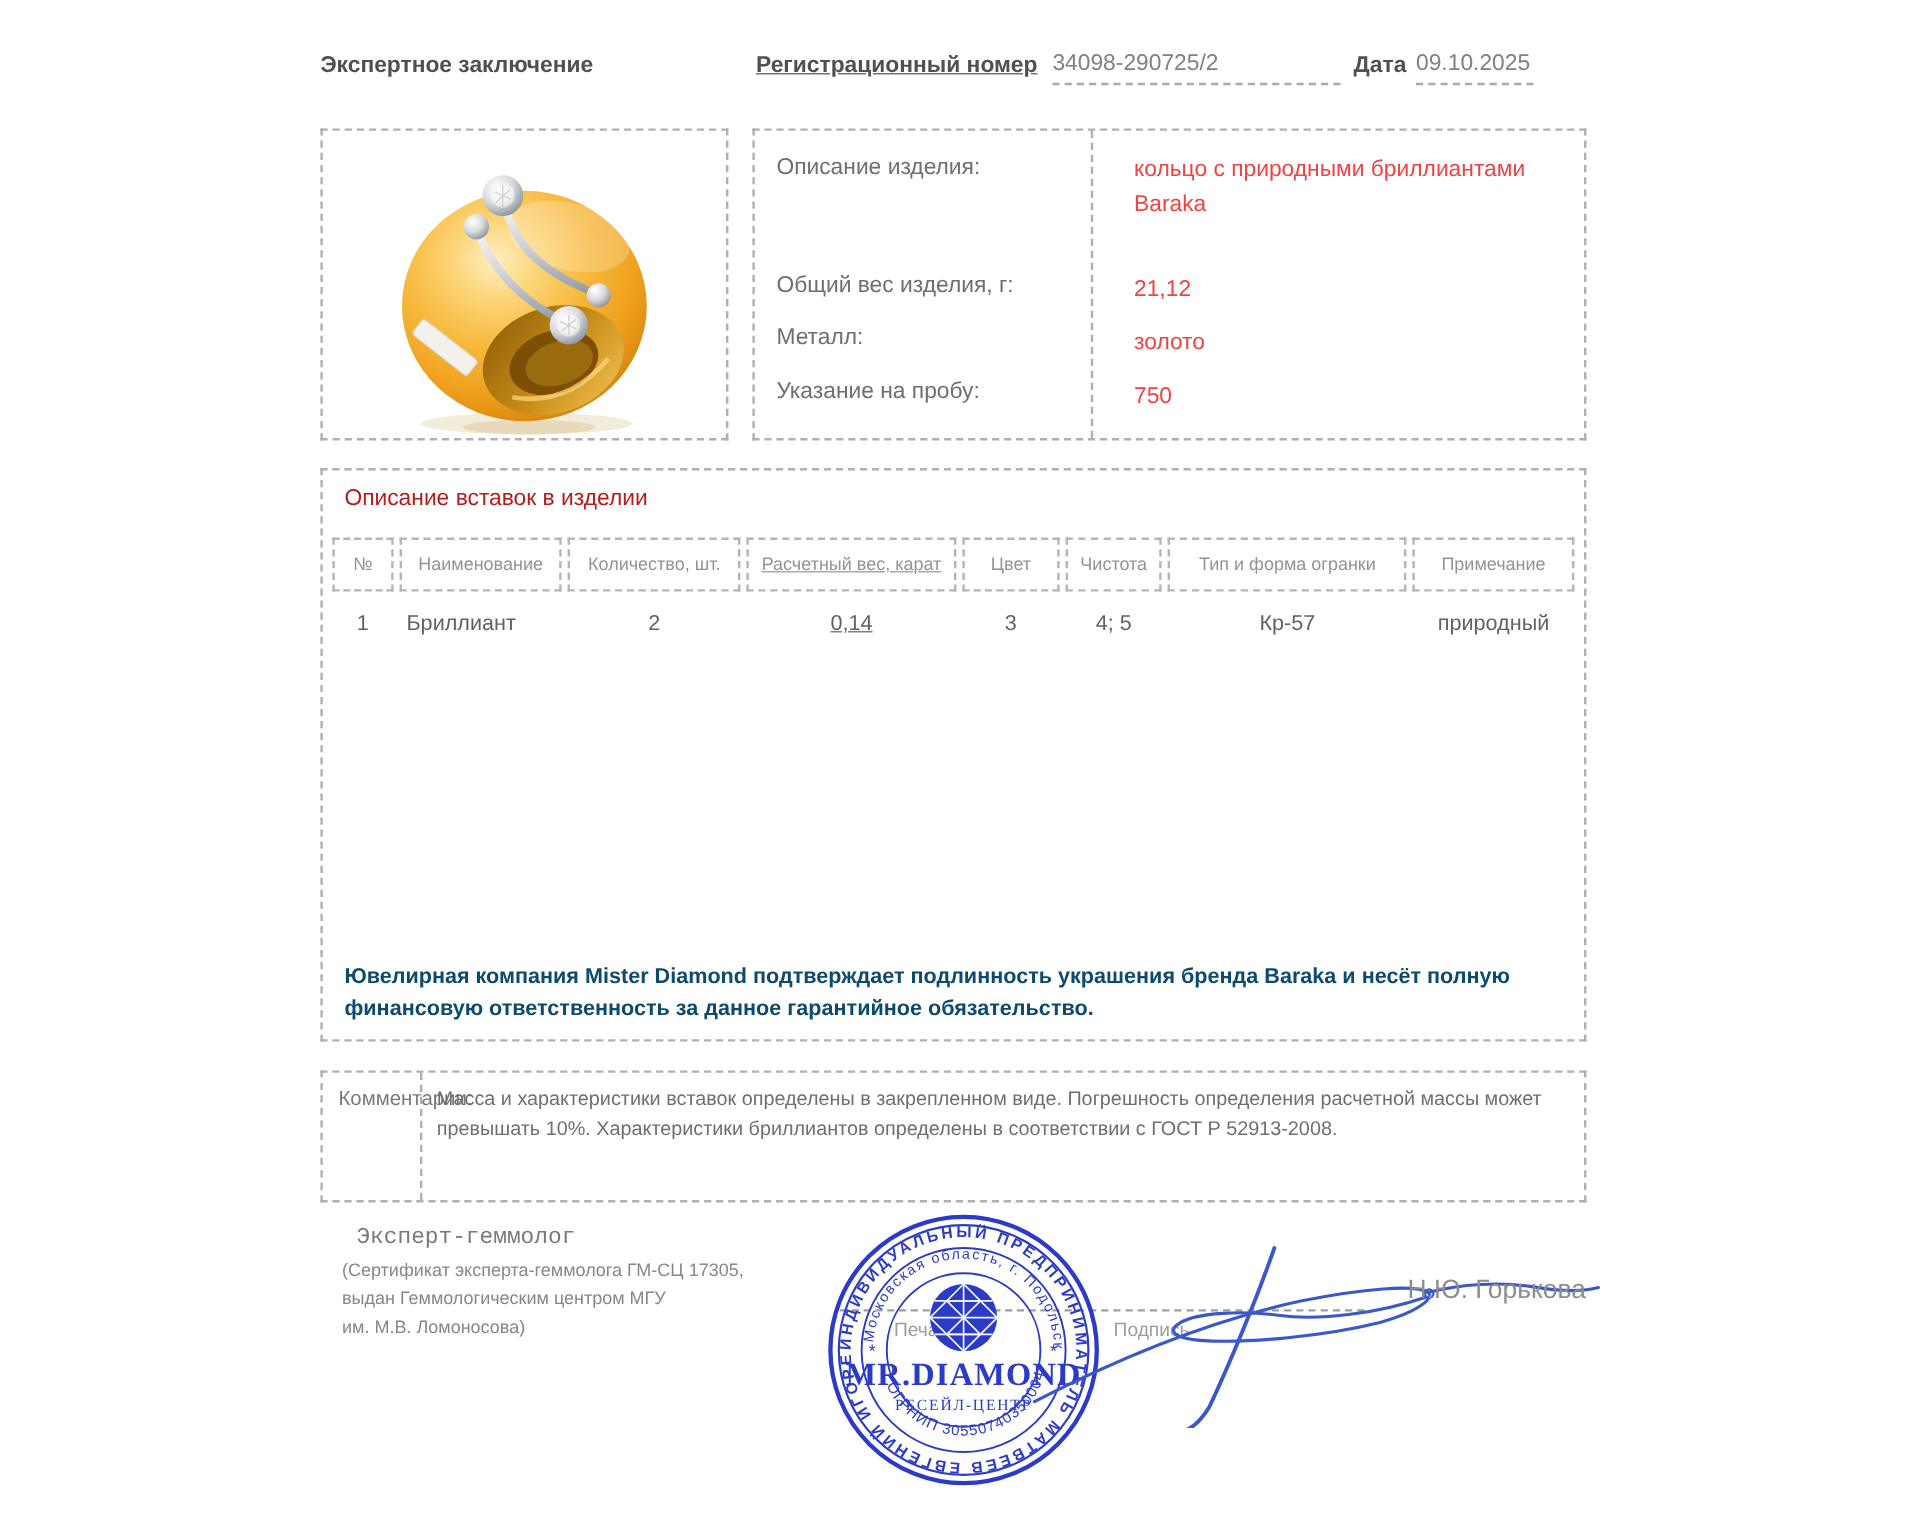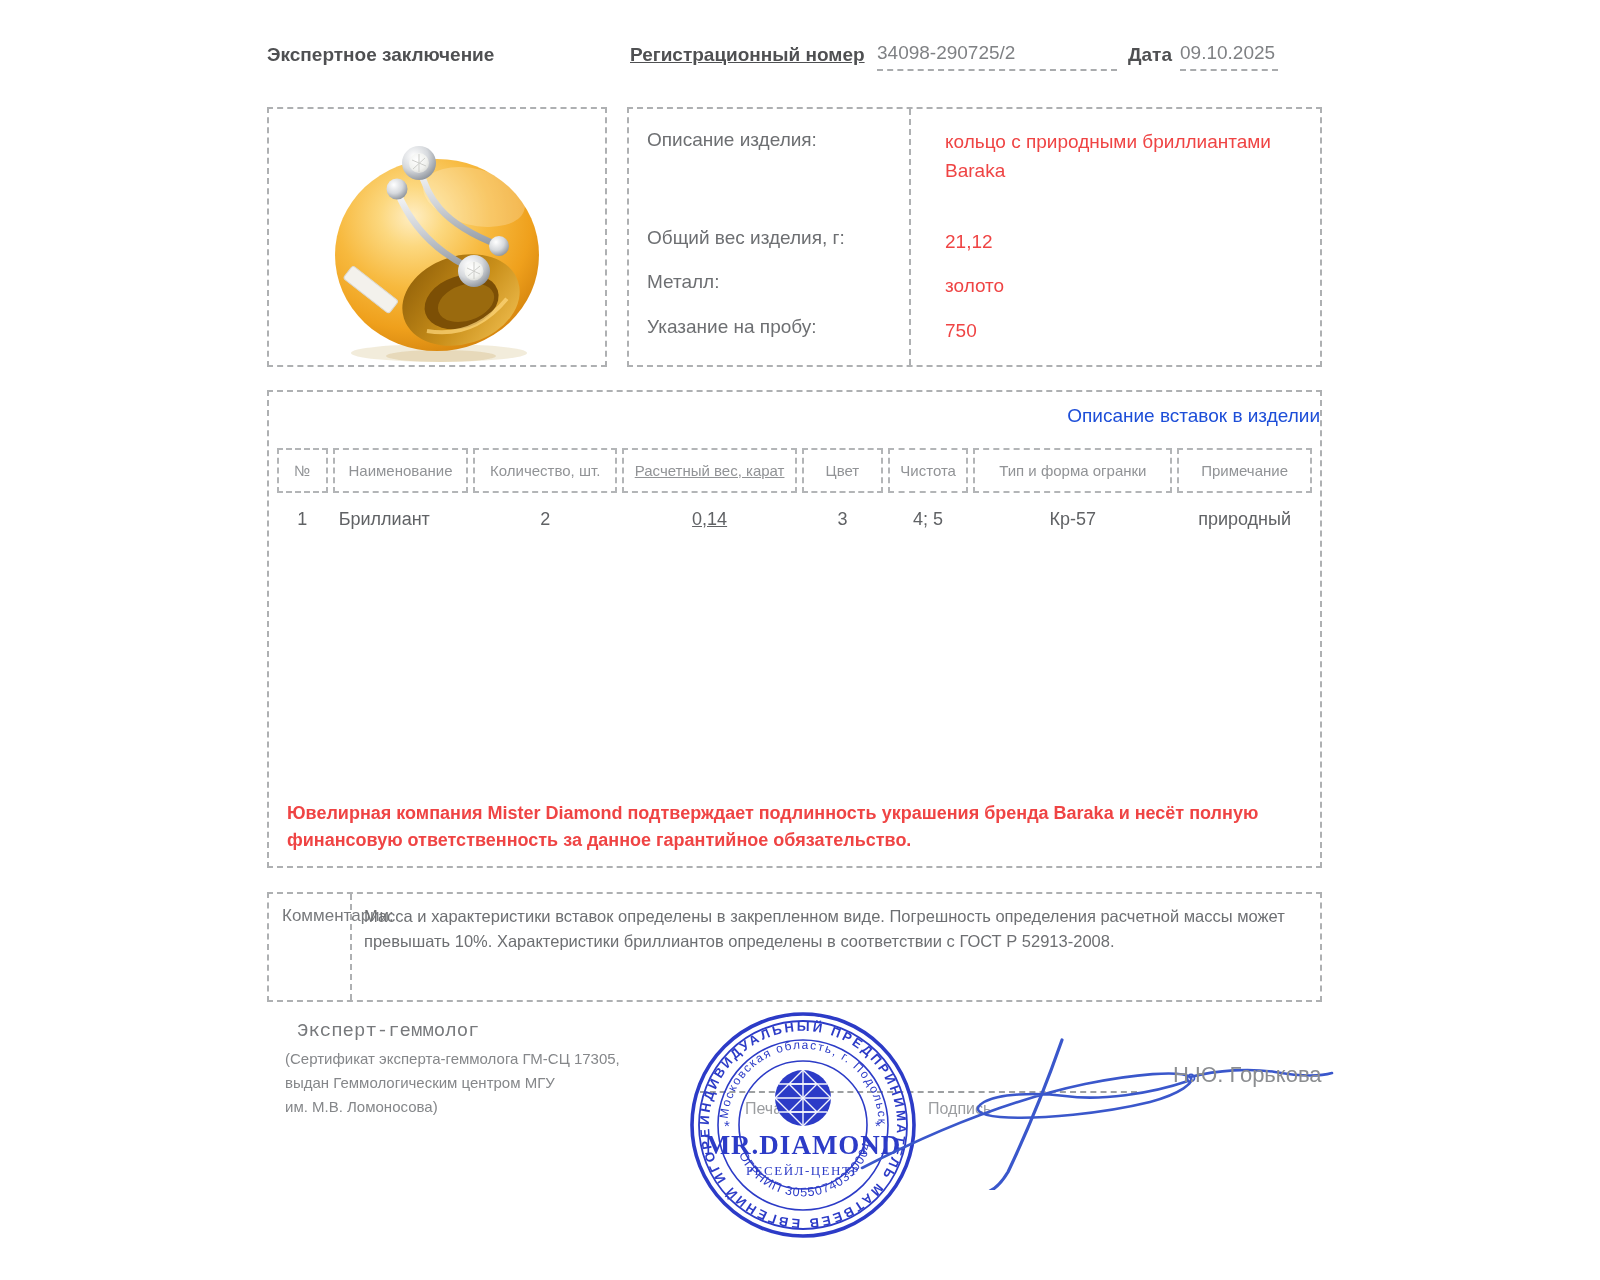--- a/index.html
+++ b/index.html
@@ -13,28 +13,28 @@
 
   
   .dbox{border:2px dashed #aeb0b2;box-sizing:border-box;background:#fff;}
 
   
   .pd-label{font-size:19px;color:#6d6f72;}
   .pd-value{font-size:19px;color:#ef4444;line-height:29px;margin-left:18px;}
   .pd-divider{position:absolute;left:280px;top:0;bottom:0;border-left:2px dashed #aeb0b2;}
 
   
-  .section-title{font-size:19px;color:#1d4ed8;text-align:right;}
+  .section-title{font-size:19px;color:#b91c1c;}
   .tbl-row{display:flex;gap:5px;padding:0 8px;box-sizing:border-box;}
   .th-cell{border:2px dashed #b3b5b7;height:45px;display:flex;align-items:center;justify-content:center;
            font-size:15px;color:#919396;box-sizing:border-box;text-align:center;}
   .td-cell{display:flex;align-items:center;justify-content:center;font-size:18px;color:#606265;box-sizing:border-box;}
   .c0{flex:0 0 4.9%;} .c1{flex:0 0 13.1%;} .c2{flex:0 0 13.9%;} .c3{flex:0 0 16.9%;text-decoration:underline;}
   .c4{flex:0 0 7.8%;} .c5{flex:0 0 7.8%;} .c6{flex:0 0 19.2%;} .c7{flex:1 1 auto;}
-  .guarantee{font-size:18px;font-weight:700;color:#ef4444;line-height:27px;max-width:1012px;}
+  .guarantee{font-size:18px;font-weight:700;color:#0c4a6e;line-height:27px;max-width:1012px;}
 
   
   .cm-label{font-size:17px;color:#77797c;}
   .cm-text{font-size:16.5px;color:#6d6f72;line-height:25px;max-width:950px;}
 
   
   .ex-title{font-size:19px;color:#77797c;}
   .ex-cert{font-size:15px;color:#85878a;line-height:24px;max-width:360px;}
   .sig-line{border-top:2px dashed #9da0a2;height:0;}
   .sig-label{font-size:16px;color:#9b9da0;}

